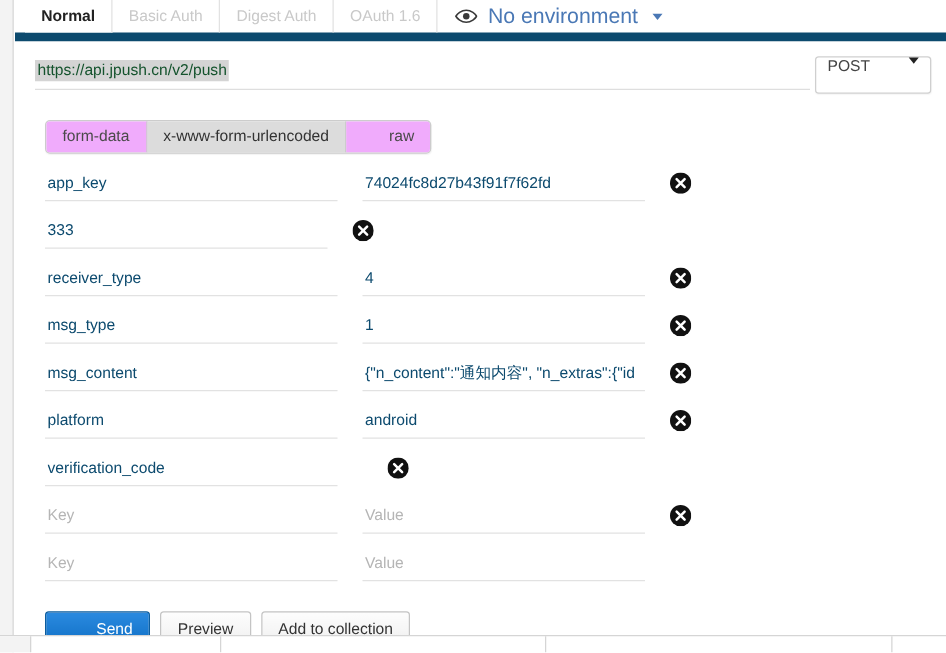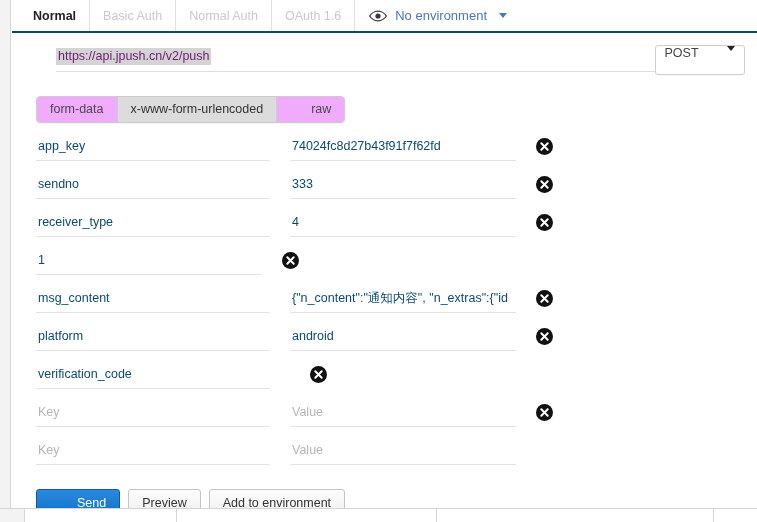--- a/index.html
+++ b/index.html
@@ -35,21 +35,21 @@
     top: 0;
     width: 745px;
     height: 522px;
     background: #ffffff;
   }
 
   
   .auth-tabs {
     position: relative;
     height: 33px;
-    border-bottom: 2px solid #0c4a6e;
+    border-bottom: 7px solid #0c4a6e;
     display: flex;
     align-items: stretch;
     padding-left: 8px;
     box-sizing: border-box;
   }
   .auth-tab {
     display: flex;
     align-items: center;
     padding: 0 13px;
     font-size: 12.5px;
@@ -77,21 +77,21 @@
     gap: 8px;
   }
   .eye-icon {
     display: inline-flex;
     align-items: center;
     width: 18px;
     height: 12px;
   }
   .env-link {
     color: #4a78b5;
-    font-size: 13px;
+    font-size: 17px;
     cursor: pointer;
     white-space: nowrap;
   }
   .caret-down {
     width: 0;
     height: 0;
     border-left: 4px solid transparent;
     border-right: 4px solid transparent;
     border-top: 5px solid #4a78b5;
     margin-left: 4px;
@@ -108,24 +108,23 @@
     align-items: flex-start;
     justify-content: space-between;
   }
   .url-field {
     width: 620px;
     border: none;
     border-bottom: 1px solid #dedede;
     padding: 3px 0 6px 0;
     font-size: 12.5px;
     font-family: "Liberation Sans", sans-serif;
-    color: #701a75;
+    color: #14532d;
     outline: none;
     background: transparent;
-    margin-left: 28px;
   }
   .url-text {
     background: #d4d4d4;
     padding: 1px 2px 2px 2px;
     display: inline-block;
   }
   .method-select {
     width: 93px;
     height: 30px;
     border: 1px solid #cfcfcf;
@@ -279,21 +278,21 @@
 
   
   <div class="auth-tabs">
     <div class="auth-tab active">
       <span>Normal</span>
     </div>
     <div class="auth-tab">
       <span>Basic Auth</span>
     </div>
     <div class="auth-tab">
-      <span>Normal Auth</span>
+      <span>Digest Auth</span>
     </div>
     <div class="auth-tab">
       <span>OAuth 1.6</span>
     </div>
     <div class="env-area">
       <span class="eye-icon">
         <svg width="18" height="12" viewBox="0 0 18 12">
           <path d="M9 1.2C4.9 1.2 1.7 4.2 0.7 6c1 1.8 4.2 4.8 8.3 4.8S16.3 7.8 17.3 6C16.3 4.2 13.1 1.2 9 1.2z" fill="none" stroke="#3a3a3a" stroke-width="1.3"></path>
           <circle cx="9" cy="6" r="2.6" fill="#3a3a3a"></circle>
         </svg>
@@ -335,21 +334,20 @@
       <input class="kv-value" value="74024fc8d27b43f91f7f62fd" style="">
       <span class="del-btn">
         <svg width="17" height="17" viewBox="0 0 17 17">
           <circle cx="8.5" cy="8.5" r="8.5" fill="#111111"></circle>
           <path d="M5.3 5.3 L11.7 11.7 M11.7 5.3 L5.3 11.7" stroke="#ffffff" stroke-width="2" stroke-linecap="round"></path>
         </svg>
       </span>
     </div>
 
     <div class="kv-row">
-      <input class="kv-key" value="sendno" style="">
       <input class="kv-value" value="333" style="">
       <span class="del-btn">
         <svg width="17" height="17" viewBox="0 0 17 17">
           <circle cx="8.5" cy="8.5" r="8.5" fill="#111111"></circle>
           <path d="M5.3 5.3 L11.7 11.7 M11.7 5.3 L5.3 11.7" stroke="#ffffff" stroke-width="2" stroke-linecap="round"></path>
         </svg>
       </span>
     </div>
 
     <div class="kv-row">
@@ -357,20 +355,21 @@
       <input class="kv-value" value="4" style="">
       <span class="del-btn">
         <svg width="17" height="17" viewBox="0 0 17 17">
           <circle cx="8.5" cy="8.5" r="8.5" fill="#111111"></circle>
           <path d="M5.3 5.3 L11.7 11.7 M11.7 5.3 L5.3 11.7" stroke="#ffffff" stroke-width="2" stroke-linecap="round"></path>
         </svg>
       </span>
     </div>
 
     <div class="kv-row">
+      <input class="kv-key" value="msg_type" style="">
       <input class="kv-value" value="1" style="">
       <span class="del-btn">
         <svg width="17" height="17" viewBox="0 0 17 17">
           <circle cx="8.5" cy="8.5" r="8.5" fill="#111111"></circle>
           <path d="M5.3 5.3 L11.7 11.7 M11.7 5.3 L5.3 11.7" stroke="#ffffff" stroke-width="2" stroke-linecap="round"></path>
         </svg>
       </span>
     </div>
 
     <div class="kv-row">
@@ -421,21 +420,21 @@
       <input class="kv-value" placeholder="Value" style="">
       <span class="del-placeholder"></span>
     </div>
 
   </div>
 
   
   <div class="actions">
     <div class="btn primary">Send</div>
     <div class="btn">Preview</div>
-    <div class="btn">Add to environment</div>
+    <div class="btn">Add to collection</div>
   </div>
 
 </div>
 
 <div class="bottom-strip">
   <div class="bottom-gutter"></div>
   <div class="bottom-tab" style="width:152px"></div>
   <div class="bottom-tab" style="width:260px"></div>
   <div class="bottom-tab" style="width:277px"></div>
 </div>

